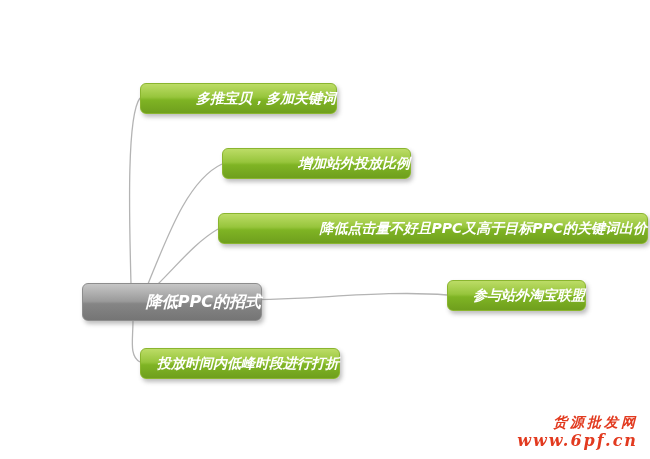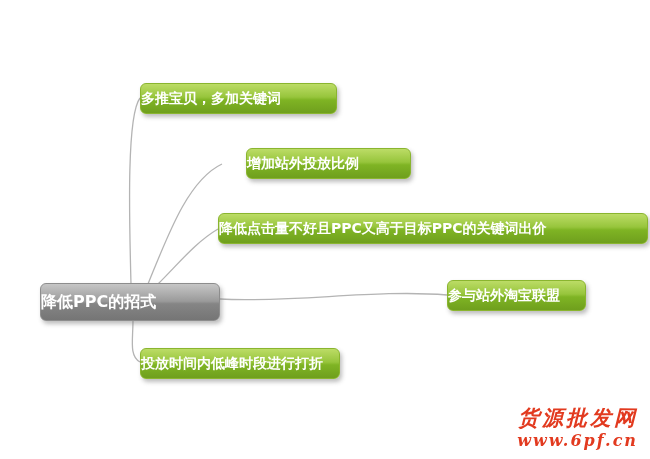--- a/index.html
+++ b/index.html
@@ -23,60 +23,62 @@
     height: 459px;
   }
   .connectors path {
     fill: none;
     stroke: #b4b4b4;
     stroke-width: 1.3;
   }
   .node {
     position: absolute;
     box-sizing: border-box;
-    text-align: left;
+    text-align: right;
     color: #ffffff;
     font-weight: bold;
     white-space: nowrap;
     border-radius: 6px;
     box-shadow: 2px 3px 4px rgba(110,110,110,0.45);
+    font-style: italic;
   }
   .node.child {
     height: 31px;
     line-height: 29px;
     font-size: 14px;
     background: linear-gradient(180deg, #bcdc66 0%, #97c53c 45%, #7fb424 55%, #6f9f1d 100%);
     border: 1px solid #8ab52f;
   }
   .node.root {
     height: 38px;
     line-height: 36px;
     font-size: 16px;
     background: linear-gradient(180deg, #c6c6c6 0%, #9a9a9a 48%, #858585 55%, #757575 100%);
     border: 1px solid #8d8d8d;
+    margin-left: 42px;
   }
   .c1 { left: 140px; top: 83px;  width: 197px; }
-  .c2 { left: 222px; top: 148px; width: 165px; margin-left: 24px; }
+  .c2 { left: 222px; top: 148px; width: 189px; }
   .c3 { left: 218px; top: 213px; width: 430px; }
   .c4 { left: 447px; top: 280px; width: 139px; }
   .c5 { left: 140px; top: 348px; width: 200px; }
   .root { left: 40px; top: 283px; width: 180px; }
   .watermark {
     position: absolute;
     right: 12px;
     bottom: 8px;
     text-align: right;
     color: #e23a1f;
     font-family: "DejaVu Serif", serif;
     font-style: italic;
     font-weight: bold;
     line-height: 1.25;
   }
   .watermark .wm-line1 {
-    font-size: 21px;
+    font-size: 14px;
     letter-spacing: 3px;
   }
   .watermark .wm-line2 {
     font-size: 16px;
     letter-spacing: 2px;
   }
 </style>
 </head>
 <body>
 

